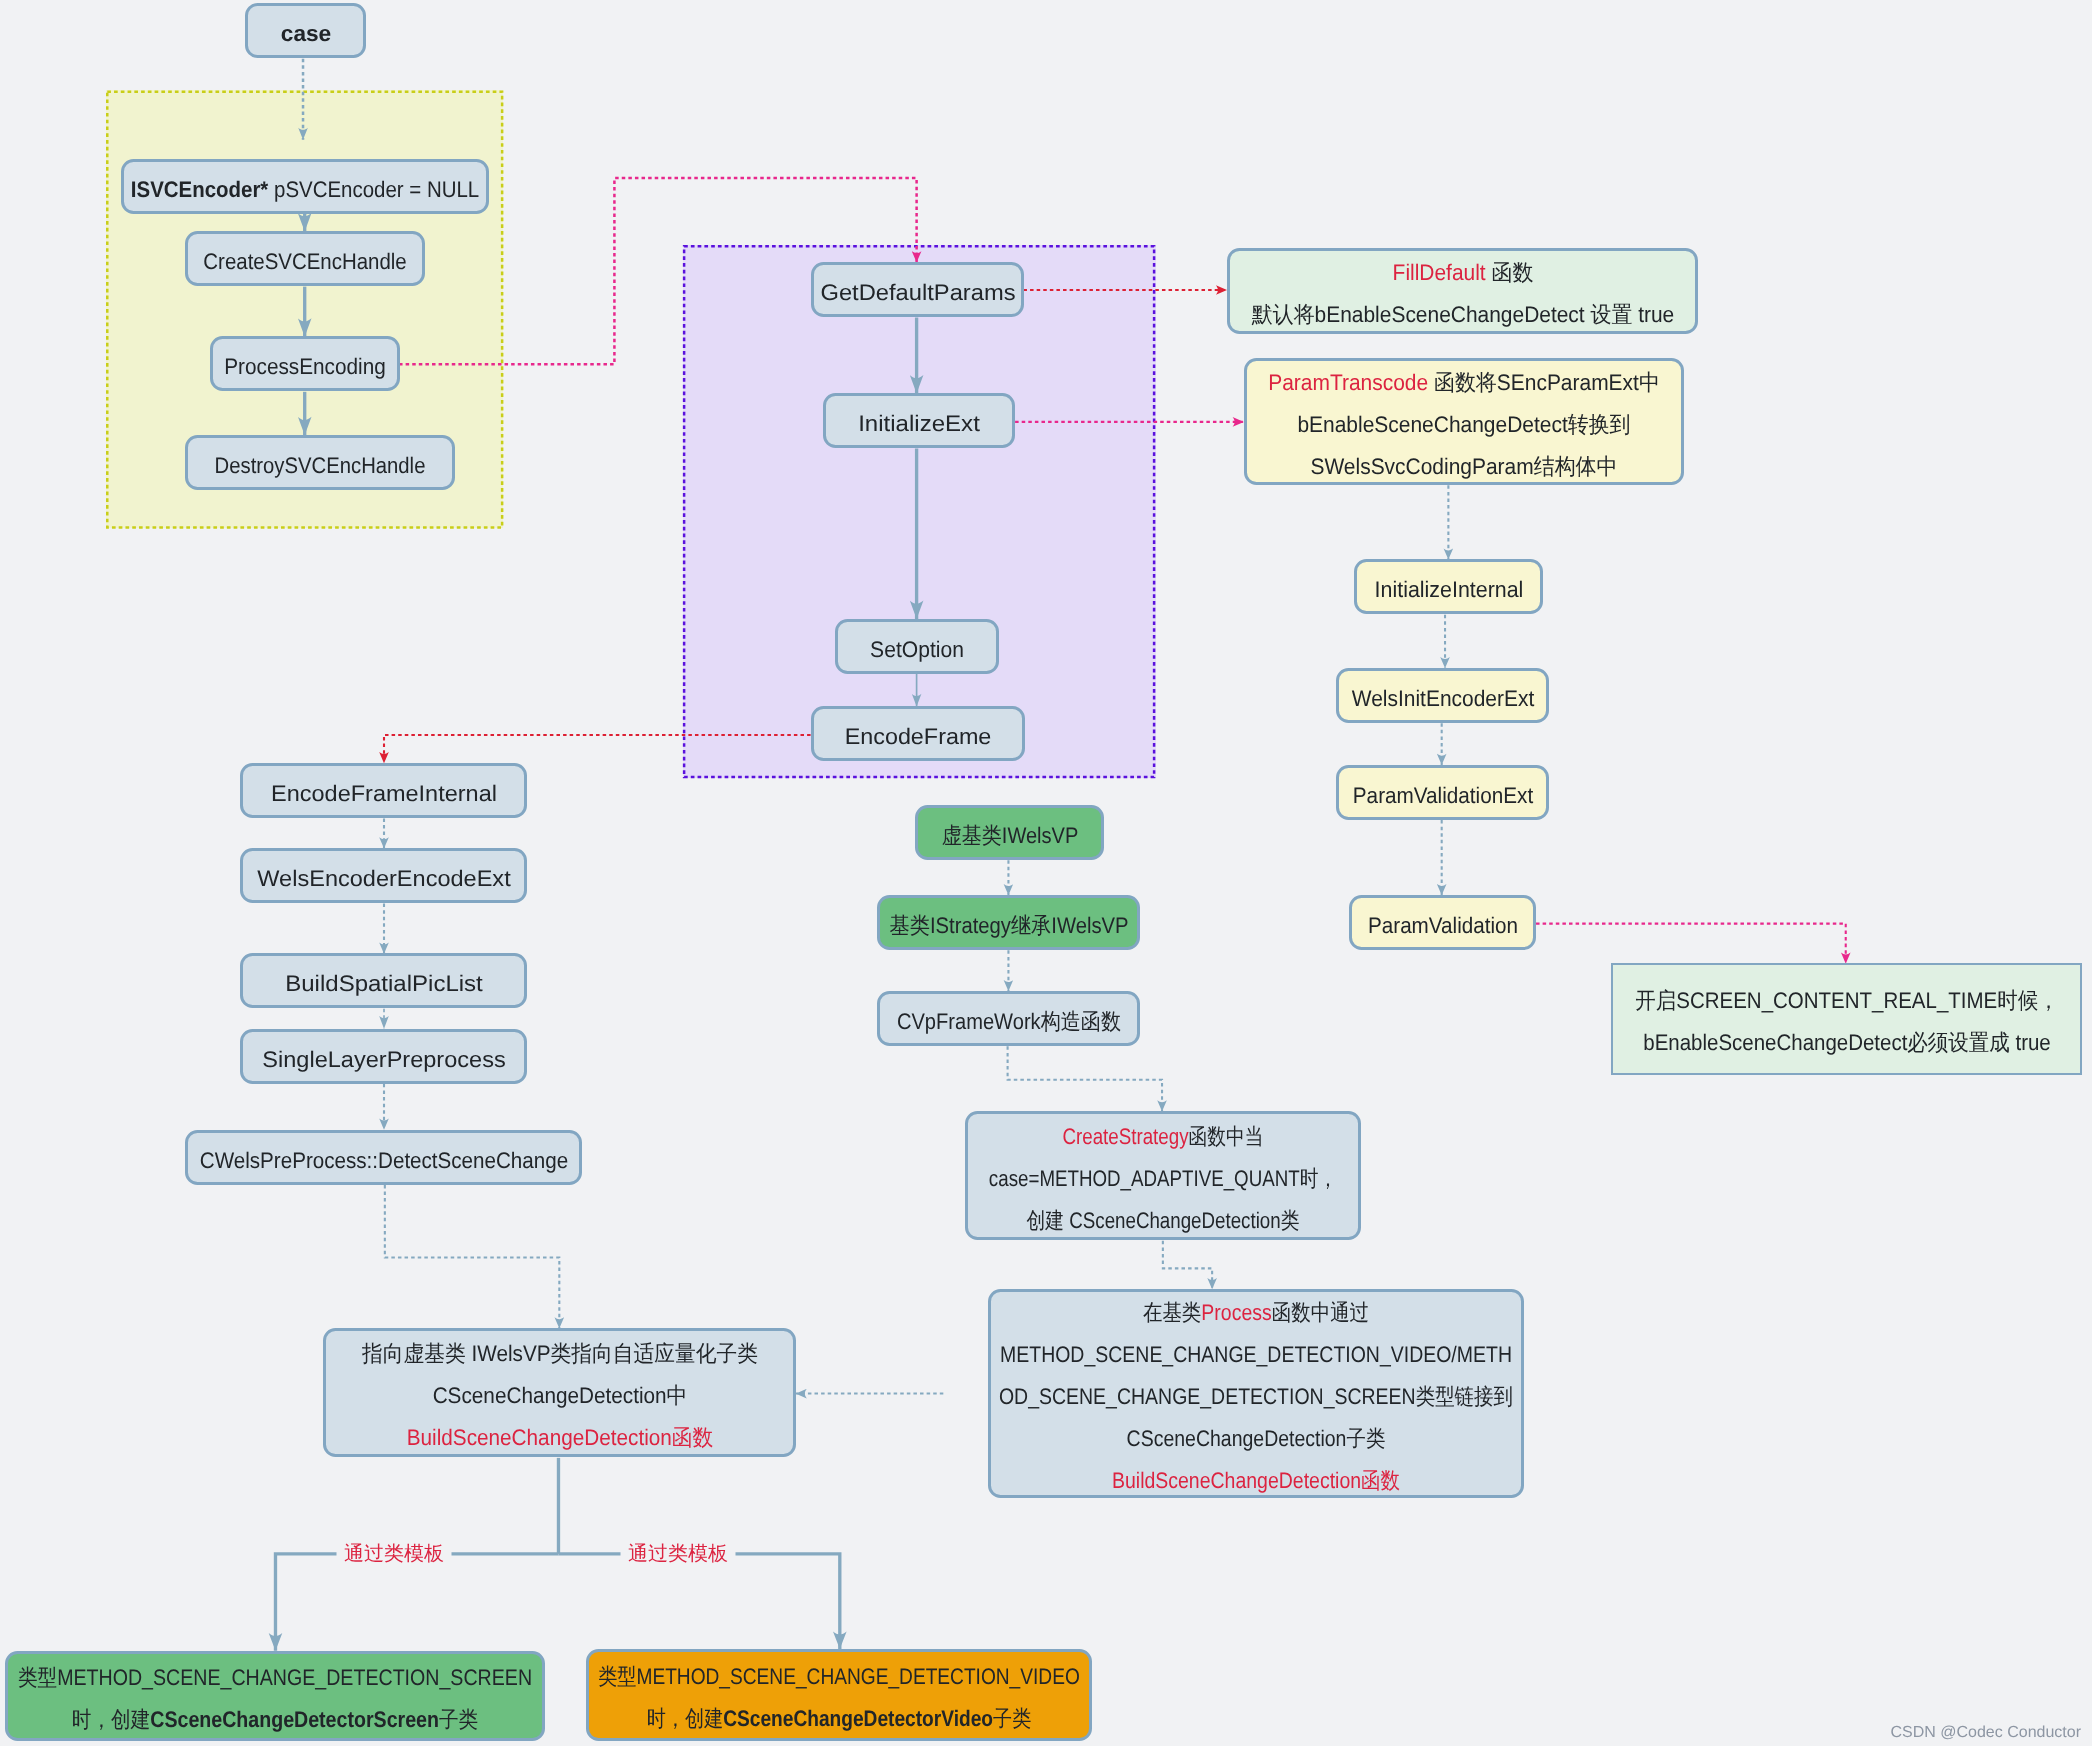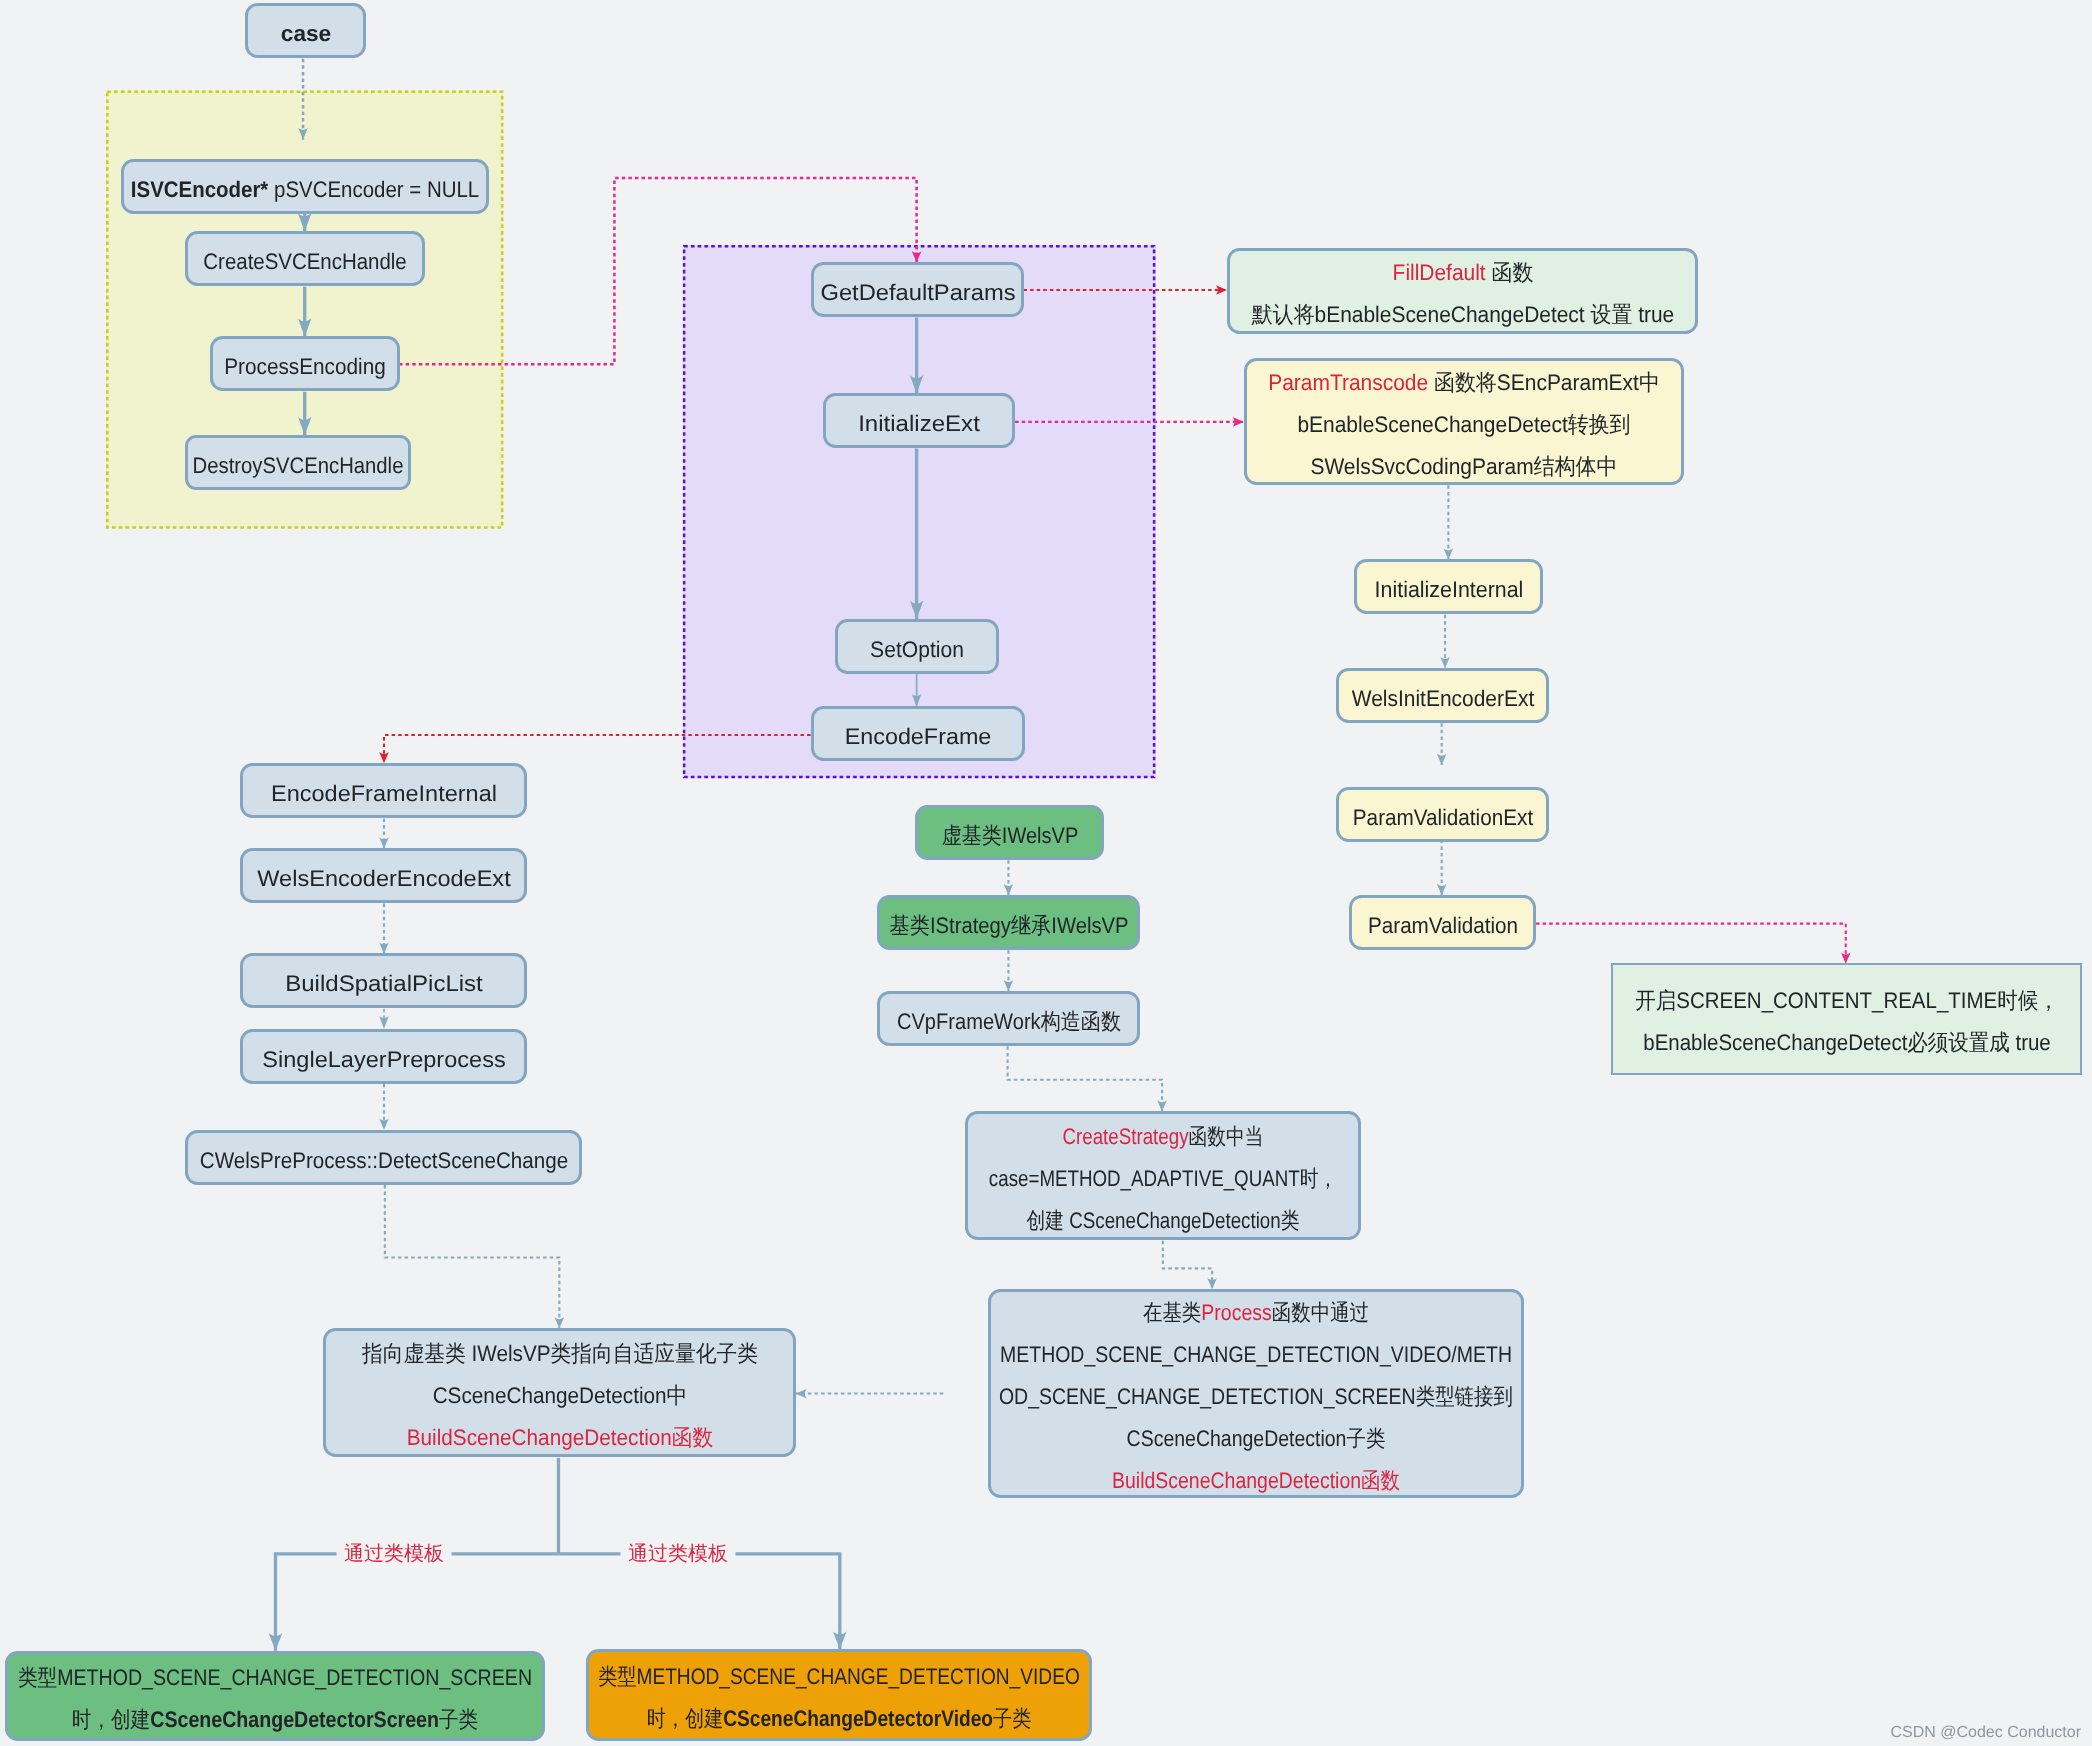--- a/index.html
+++ b/index.html
@@ -104,21 +104,21 @@
       <div class="node round" style="left: 185px; top: 231px; width: 240px; height: 55px; background: rgb(211, 223, 232); border-color: rgb(130, 166, 194);">
         <div class="nodetext" style="transform: translate(-50%, -50%) translateY(2.5px) scaleX(0.9082);">
           <span class="nline"><span>CreateSVCEncHandle</span></span>
         </div>
       </div>
       <div class="node round" style="left: 210px; top: 336px; width: 190px; height: 55px; background: rgb(211, 223, 232); border-color: rgb(130, 166, 194);">
         <div class="nodetext" style="transform: translate(-50%, -50%) translateY(2.5px) scaleX(0.9233);">
           <span class="nline"><span>ProcessEncoding</span></span>
         </div>
       </div>
-      <div class="node round" style="left: 185px; top: 435px; width: 226px; height: 55px; background: rgb(211, 223, 232); border-color: rgb(130, 166, 194); border-radius: 11px;">
+      <div class="node round" style="left: 185px; top: 435px; width: 270px; height: 55px; background: rgb(211, 223, 232); border-color: rgb(130, 166, 194);">
         <div class="nodetext" style="transform: translate(-50%, -50%) translateY(2.5px) scaleX(0.9015);">
           <span class="nline"><span>DestroySVCEncHandle</span></span>
         </div>
       </div>
       <div class="node round" style="left: 811px; top: 262px; width: 213px; height: 55px; background: rgb(211, 223, 232); border-color: rgb(130, 166, 194);">
         <div class="nodetext" style="transform: translate(-50%, -50%) translateY(2.5px) scaleX(1.0537);">
           <span class="nline"><span>GetDefaultParams</span></span>
         </div>
       </div>
       <div class="node round" style="left: 823px; top: 393px; width: 192px; height: 55px; background: rgb(211, 223, 232); border-color: rgb(130, 166, 194);">
@@ -179,21 +179,21 @@
       <div class="node round" style="left: 1354px; top: 559px; width: 189px; height: 55px; background: rgb(249, 246, 209); border-color: rgb(130, 166, 194);">
         <div class="nodetext" style="transform: translate(-50%, -50%) translateY(2.5px) scaleX(0.9515);">
           <span class="nline"><span>InitializeInternal</span></span>
         </div>
       </div>
       <div class="node round" style="left: 1336px; top: 668px; width: 213px; height: 55px; background: rgb(249, 246, 209); border-color: rgb(130, 166, 194);">
         <div class="nodetext" style="transform: translate(-50%, -50%) translateY(2.5px) scaleX(0.9315);">
           <span class="nline"><span>WelsInitEncoderExt</span></span>
         </div>
       </div>
-      <div class="node round" style="left: 1336px; top: 787px; width: 213px; height: 55px; background: rgb(249, 246, 209); border-color: rgb(130, 166, 194);">
+      <div class="node round" style="left: 1336px; top: 765px; width: 213px; height: 55px; background: rgb(249, 246, 209); border-color: rgb(130, 166, 194);">
         <div class="nodetext" style="transform: translate(-50%, -50%) translateY(2.5px) scaleX(0.9208);">
           <span class="nline"><span>ParamValidationExt</span></span>
         </div>
       </div>
       <div class="node round" style="left: 1349px; top: 895px; width: 187px; height: 55px; background: rgb(249, 246, 209); border-color: rgb(130, 166, 194);">
         <div class="nodetext" style="transform: translate(-50%, -50%) translateY(2.5px) scaleX(0.9179);">
           <span class="nline"><span>ParamValidation</span></span>
         </div>
       </div>
       <div class="node round" style="left: 1227px; top: 248px; width: 471px; height: 86px; background: rgb(224, 240, 227); border-color: rgb(130, 166, 194);">

